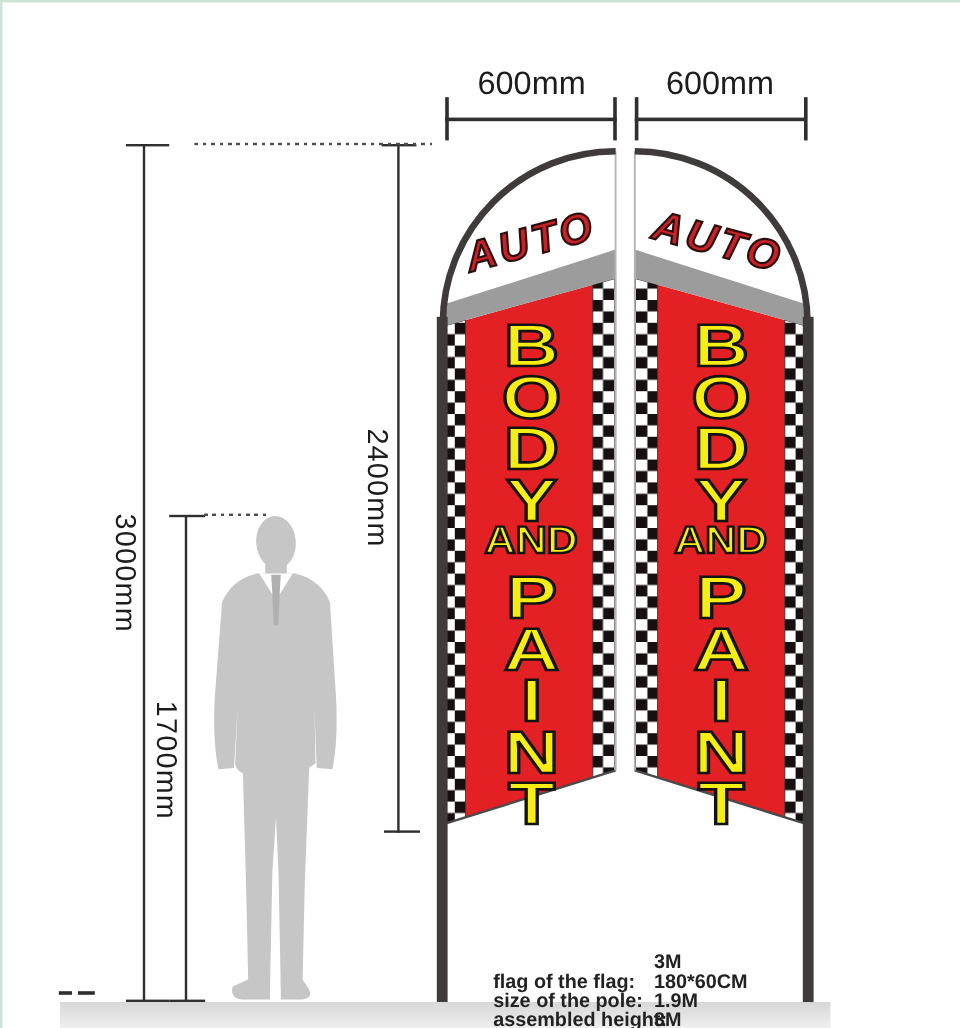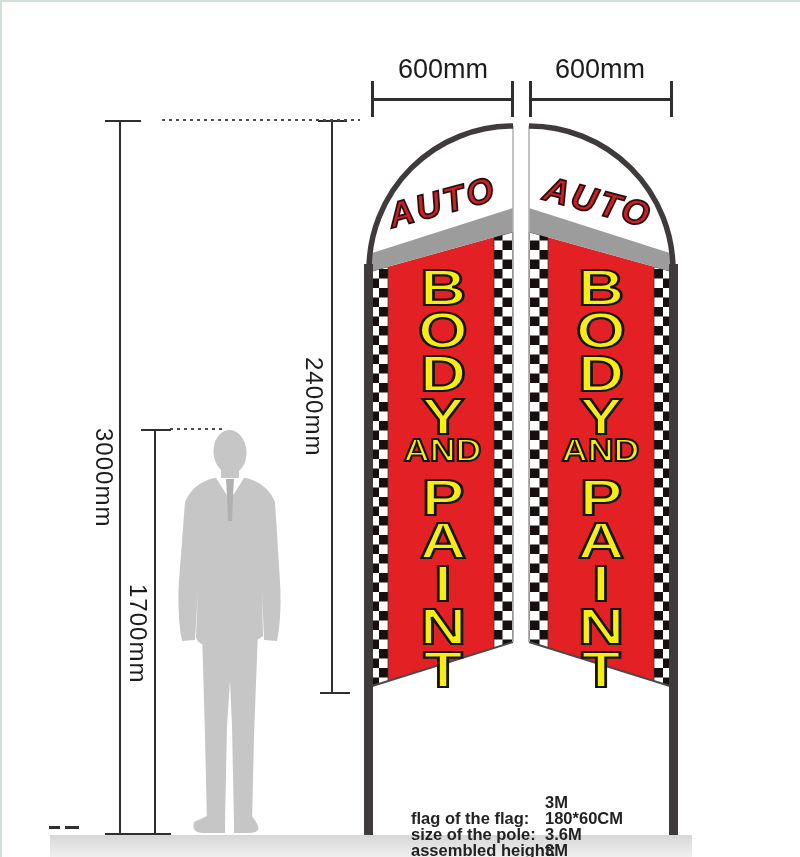--- a/index.html
+++ b/index.html
@@ -144,18 +144,18 @@
 
   <div class="pole" style="left:362px;top:262px;height:571px;"></div>
   <div class="pole" style="left:667px;top:262px;height:571px;"></div>
 
   <div class="specs" style="left:409px;top:792px;">
     <span></span>
     <span>3M</span>
     <span>flag of the flag:</span>
     <span>180*60CM</span>
     <span>size of the pole:</span>
-    <span>3.6M</span>
+    <span>1.9M</span>
     <span>assembled height:</span>
     <span>3M</span>
   </div>
 
 </div>
 
 </body></html>

